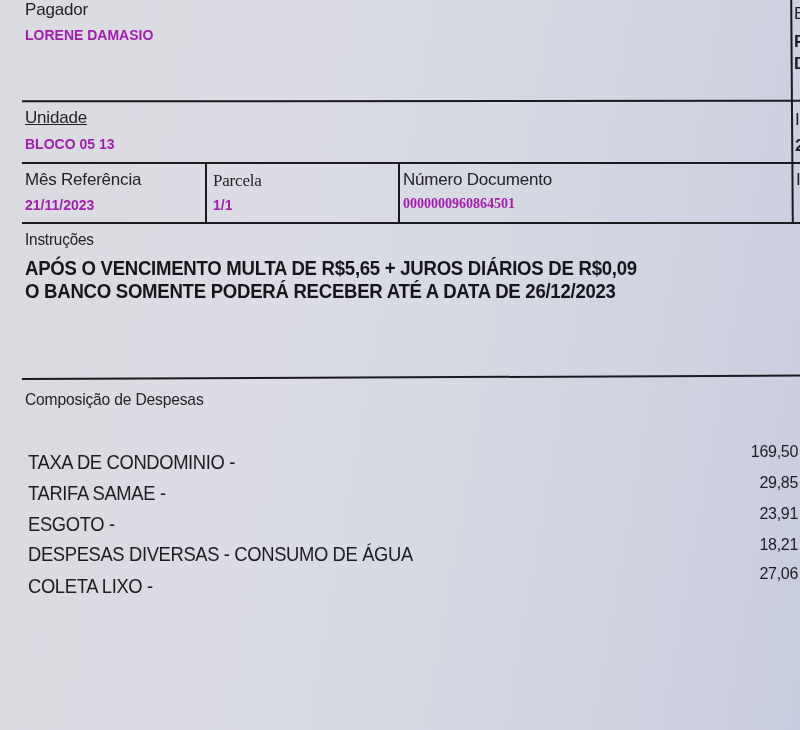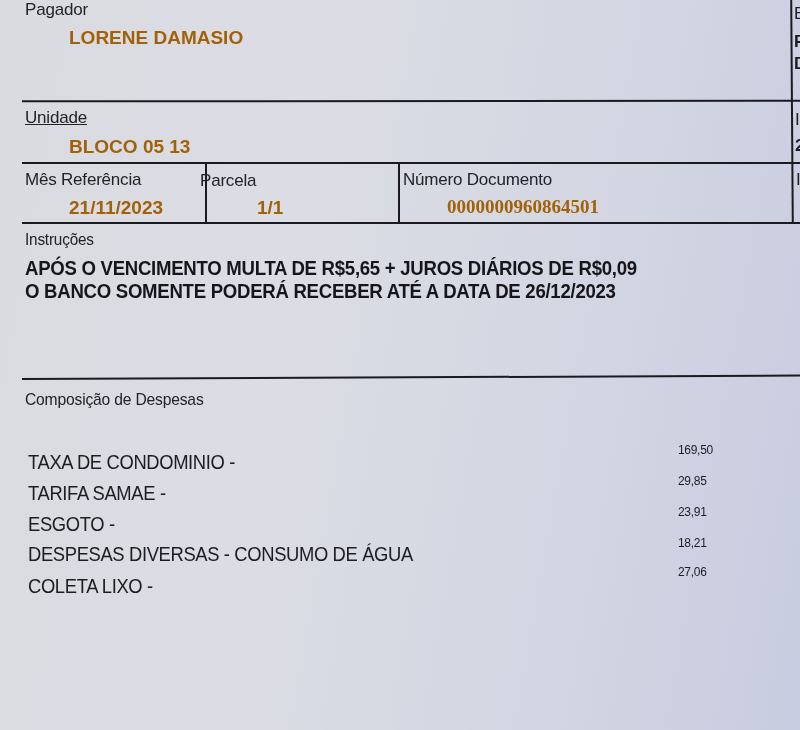--- a/index.html
+++ b/index.html
@@ -17,25 +17,24 @@
     }
     .abs { position: absolute; }
     .label {
       font-size: 17px;
       font-weight: normal;
       color: #222228;
       white-space: nowrap;
       letter-spacing: -0.2px;
     }
     .value {
-      font-size: 19px;
+      font-size: 14px;
       font-weight: bold;
-      color: #a16207;
+      color: #a21caf;
       white-space: nowrap;
-      margin-left: 44px;
     }
     .hline {
       position: absolute;
       height: 2px;
       background: #1a1a20;
     }
     .vline {
       position: absolute;
       width: 2px;
       background: #1a1a20;
@@ -51,24 +50,24 @@
     }
     .exp-label {
       font-size: 20px;
       color: #1c1c22;
       white-space: nowrap;
       letter-spacing: -0.4px;
       transform: scaleX(0.92);
       transform-origin: left center;
     }
     .exp-value {
-      font-size: 12px;
+      font-size: 16px;
       color: #1c1c22;
       white-space: nowrap;
-      text-align: left;
+      text-align: right;
       width: 120px;
       letter-spacing: -0.3px;
     }
     .edge-char {
       font-size: 17px;
       color: #1c1c22;
       overflow: hidden;
       width: 8px;
       white-space: nowrap;
     }
@@ -86,21 +85,21 @@
 
 <div class="abs label" style="left:25px; top:0px;">Pagador</div>
 <div class="abs value" style="left:25px; top:27px;">LORENE DAMASIO</div>
 
 <div class="abs label" style="left:25px; top:108px;text-decoration:underline;">Unidade</div>
 <div class="abs value" style="left:25px; top:136px;">BLOCO 05 13</div>
 
 <div class="abs label" style="left:25px; top:170px;">Mês Referência</div>
 <div class="abs value" style="left:25px; top:197px;">21/11/2023</div>
 
-<div class="abs label" style="left:200px; top:171px;">Parcela</div>
+<div class="abs label" style="left:213px; top:171px;font-family:Liberation Serif, serif;">Parcela</div>
 <div class="abs value" style="left:213px; top:197px;">1/1</div>
 
 <div class="abs label" style="left:403px; top:170px;">Número Documento</div>
 <div class="abs value" style="left:403px; top:196px;font-family:Liberation Serif, serif;">0000000960864501</div>
 
 <div class="abs edge-char" style="left:794px; top:4px;">E</div>
 <div class="abs edge-char" style="left:794px; top:32px; font-weight:bold;">F</div>
 <div class="abs edge-char" style="left:794px; top:54px; font-weight:bold;">D</div>
 <div class="abs edge-char" style="left:795px; top:110px;">I</div>
 <div class="abs edge-char" style="left:795px; top:136px; font-weight:bold;">2</div>

